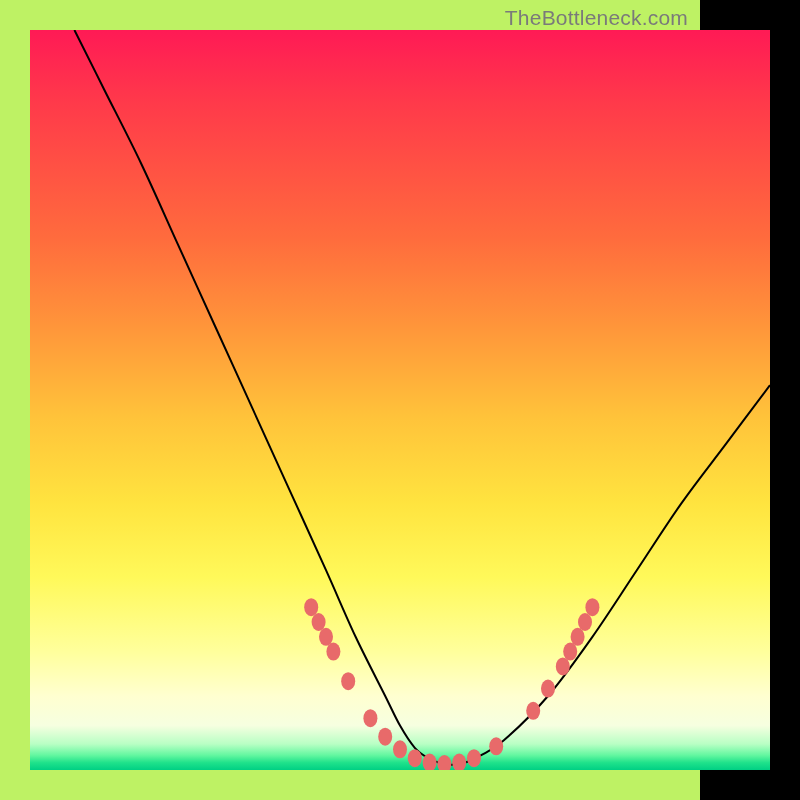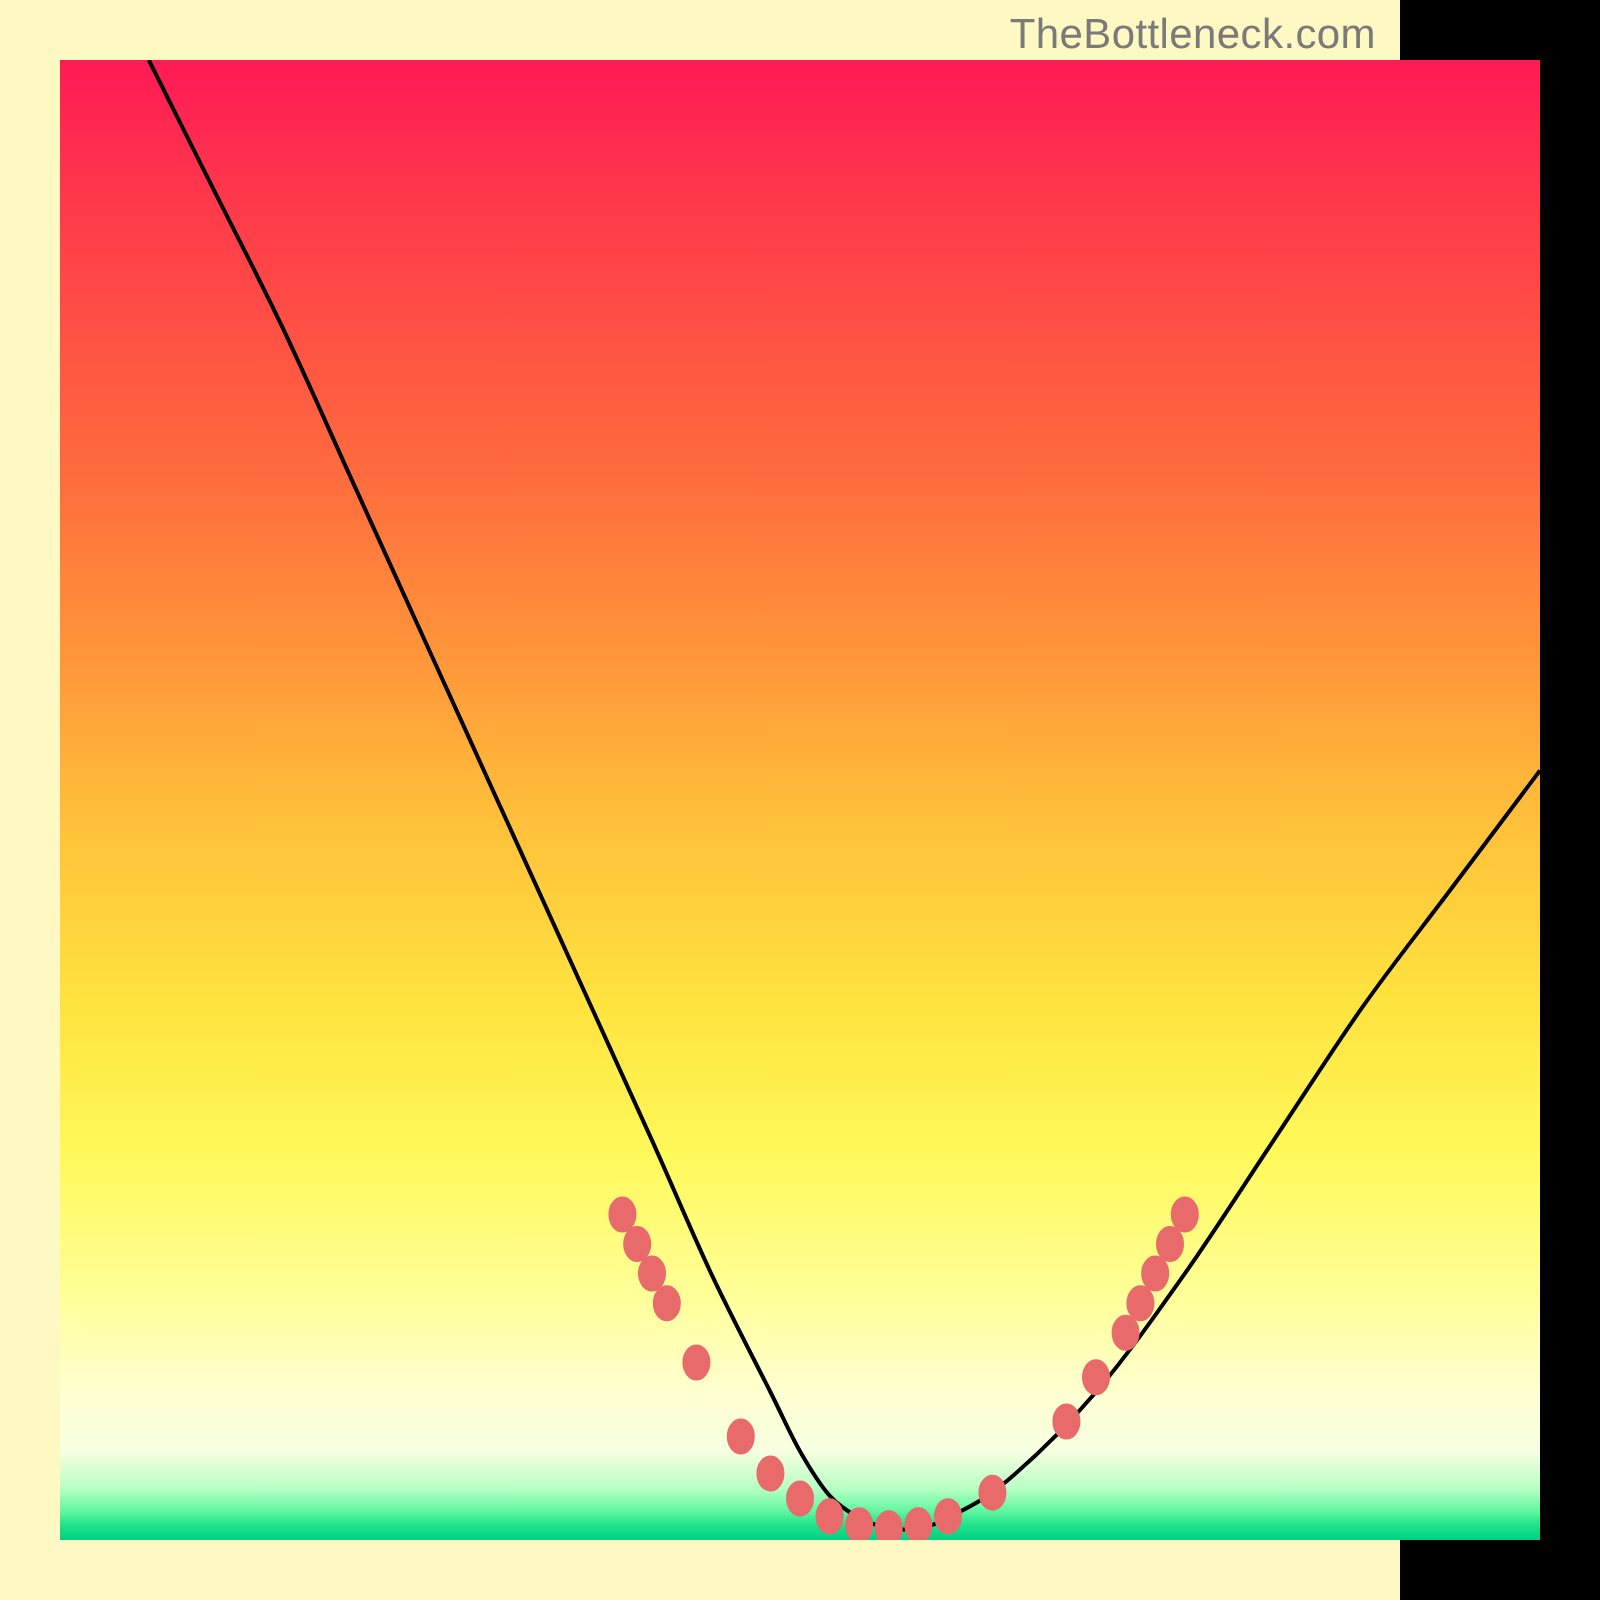--- a/index.html
+++ b/index.html
@@ -10,21 +10,21 @@
     background: #000000;
     overflow: hidden;
     font-family: Arial, Helvetica, sans-serif;
   }
   .frame {
     position: absolute;
     top: 0;
     left: 0;
     width: 700px;
     height: 800px;
-    background: #fef9c3;
+    background: #bef264;
   }
   .plot-area {
     position: absolute;
     left: 30px;
     top: 30px;
     width: 740px;
     height: 740px;
     
     background: linear-gradient(
       to bottom,

